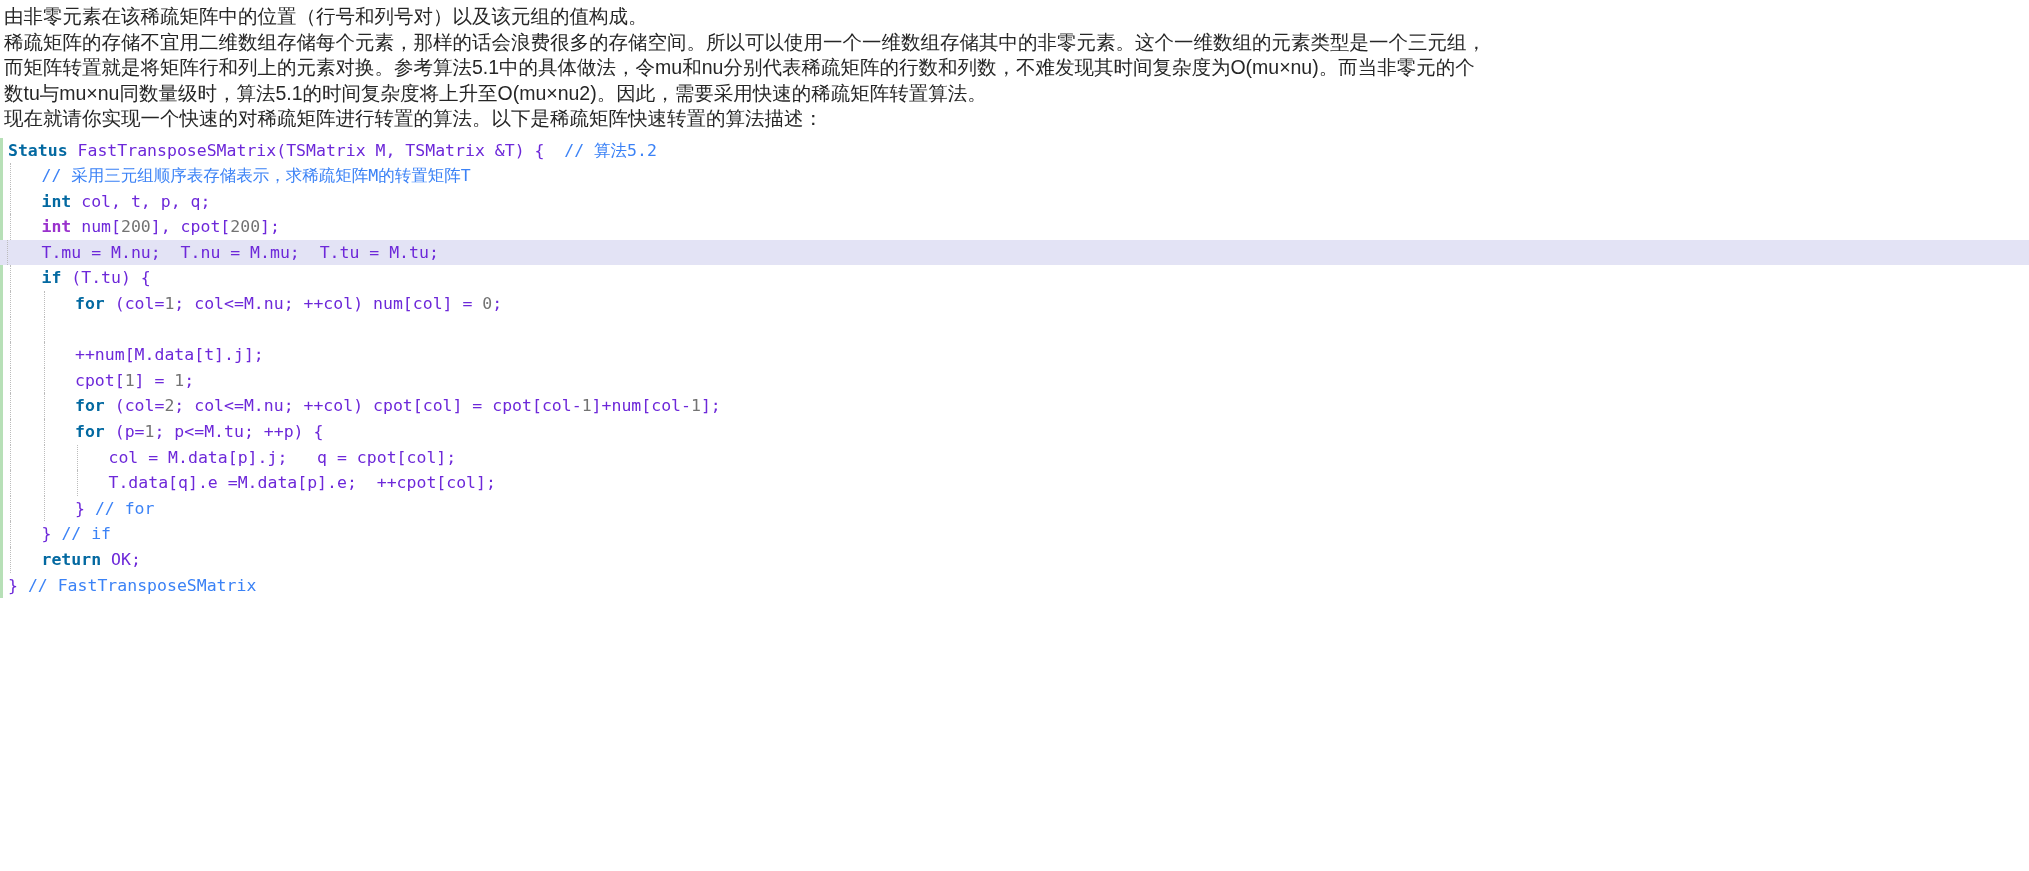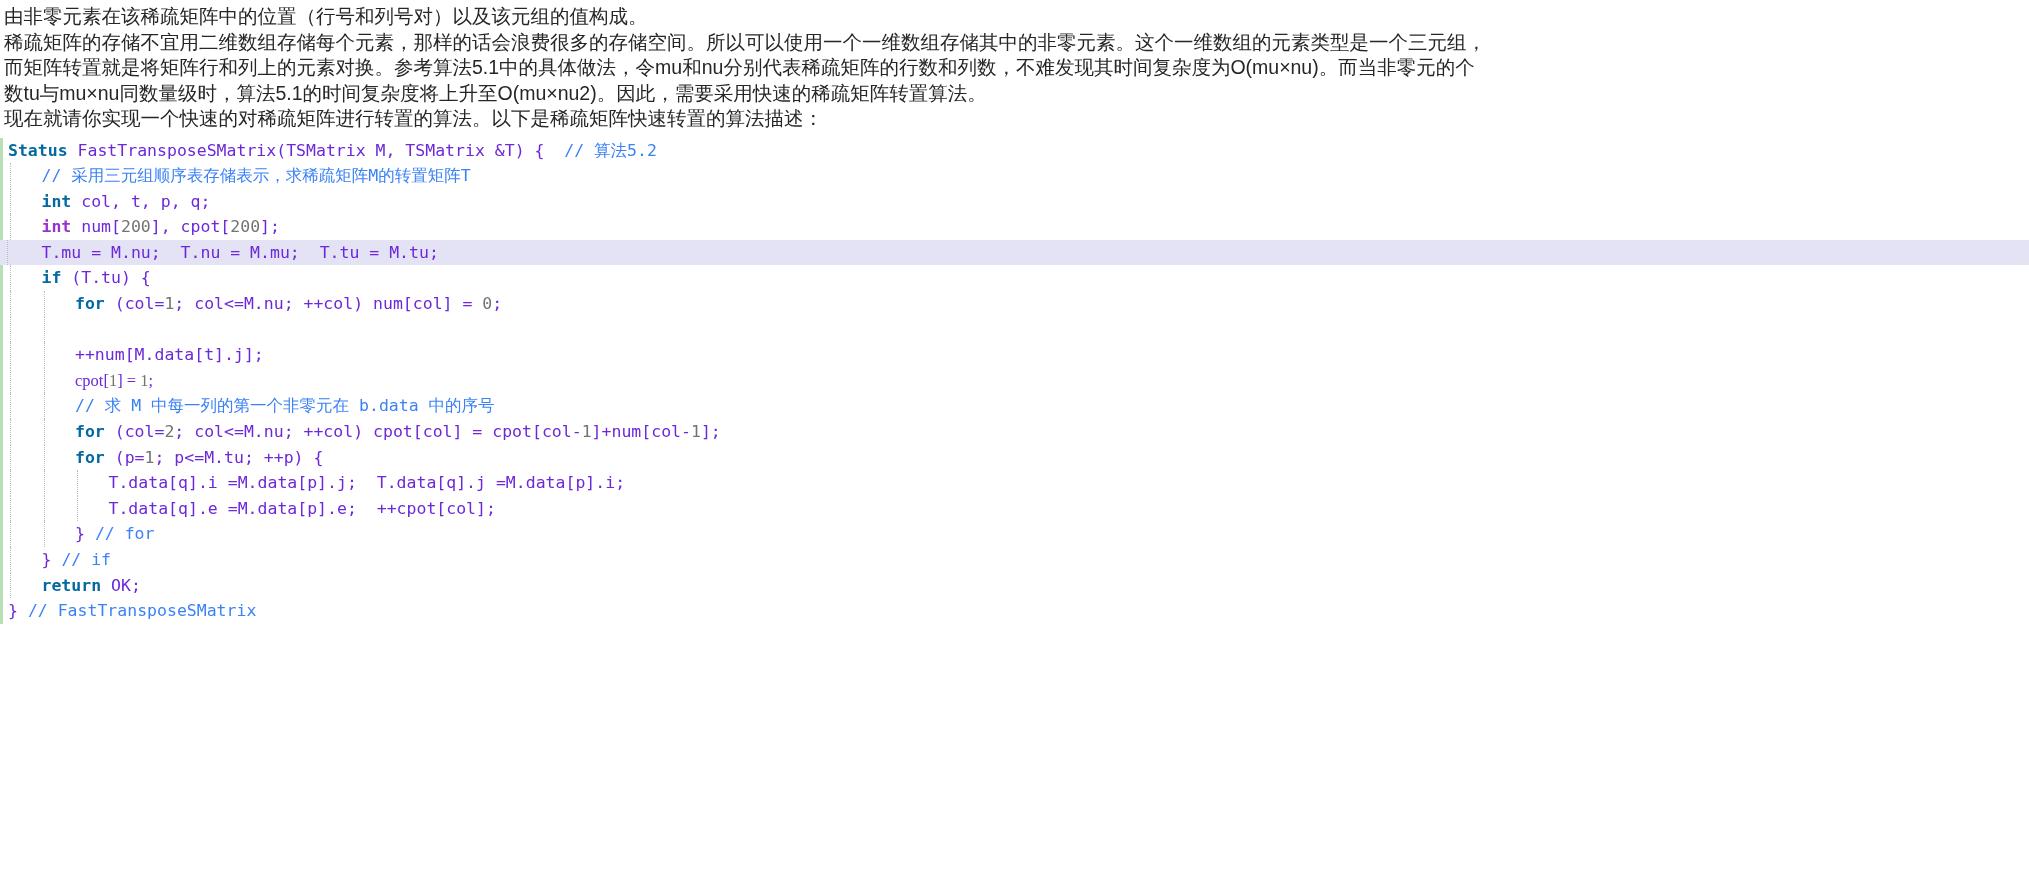--- a/index.html
+++ b/index.html
@@ -91,25 +91,24 @@
     <div id="code-lines">
         <div class="code-line"><span style="margin-left: 0px;"><span class="kw">Status</span><span class="pln"> FastTransposeSMatrix(TSMatrix M, TSMatrix &amp;T) {  </span><span class="cmt">// 算法5.2</span></span></div>
         <div class="code-line"><span class="guide" style="left: 10px;"></span><span style="margin-left: 33.5px;"><span class="cmt">// 采用三元组顺序表存储表示，求稀疏矩阵M的转置矩阵T</span></span></div>
         <div class="code-line"><span class="guide" style="left: 10px;"></span><span style="margin-left: 33.5px;"><span class="kw">int</span><span class="pln"> col, t, p, q;</span></span></div>
         <div class="code-line"><span class="guide" style="left: 10px;"></span><span style="margin-left: 33.5px;"><span class="kw2">int</span><span class="pln"> num[</span><span class="num">200</span><span class="pln">], cpot[</span><span class="num">200</span><span class="pln">];</span></span></div>
         <div class="code-line highlight"><span class="guide" style="left: 10px;"></span><span style="margin-left: 33.5px;"><span class="pln">T.mu = M.nu;  T.nu = M.mu;  T.tu = M.tu;</span></span></div>
         <div class="code-line"><span class="guide" style="left: 10px;"></span><span style="margin-left: 33.5px;"><span class="kw">if</span><span class="pln"> (T.tu) {</span></span></div>
         <div class="code-line"><span class="guide" style="left: 10px;"></span><span class="guide" style="left: 43.5px;"></span><span style="margin-left: 67px;"><span class="kw">for</span><span class="pln"> (col=</span><span class="num">1</span><span class="pln">; col&lt;=M.nu; ++col) num[col] = </span><span class="num">0</span><span class="pln">;</span></span></div>
         <div class="code-line"><span class="guide" style="left: 10px;"></span><span class="guide" style="left: 43.5px;"></span></div>
         <div class="code-line"><span class="guide" style="left: 10px;"></span><span class="guide" style="left: 43.5px;"></span><span style="margin-left: 67px;"><span class="pln">++num[M.data[t].j];</span></span></div>
-        <div class="code-line"><span class="guide" style="left: 10px;"></span><span class="guide" style="left: 43.5px;"></span><span style="margin-left: 67px; font-family: Liberation Serif, serif;"><span class="pln">cpot[</span><span class="num">1</span><span class="pln">] = </span><span class="num">1</span><span class="pln">;</span></span></div>
-        <div class="code-line"><span class="guide" style="left: 10px;"></span><span class="guide" style="left: 43.5px;"></span><span style="margin-left: 67px;"><span class="cmt">// 求 M 中每一列的第一个非零元在 b.data 中的序号</span></span></div>
+        <div class="code-line"><span class="guide" style="left: 10px;"></span><span class="guide" style="left: 43.5px;"></span><span style="margin-left: 67px;"><span class="pln">cpot[</span><span class="num">1</span><span class="pln">] = </span><span class="num">1</span><span class="pln">;</span></span></div>
         <div class="code-line"><span class="guide" style="left: 10px;"></span><span class="guide" style="left: 43.5px;"></span><span style="margin-left: 67px;"><span class="kw">for</span><span class="pln"> (col=</span><span class="num">2</span><span class="pln">; col&lt;=M.nu; ++col) cpot[col] = cpot[col-</span><span class="num">1</span><span class="pln">]+num[col-</span><span class="num">1</span><span class="pln">];</span></span></div>
         <div class="code-line"><span class="guide" style="left: 10px;"></span><span class="guide" style="left: 43.5px;"></span><span style="margin-left: 67px;"><span class="kw">for</span><span class="pln"> (p=</span><span class="num">1</span><span class="pln">; p&lt;=M.tu; ++p) {</span></span></div>
-        <div class="code-line"><span class="guide" style="left: 10px;"></span><span class="guide" style="left: 43.5px;"></span><span class="guide" style="left: 77px;"></span><span style="margin-left: 100.5px;"><span class="pln">T.data[q].i =M.data[p].j;  T.data[q].j =M.data[p].i;</span></span></div>
+        <div class="code-line"><span class="guide" style="left: 10px;"></span><span class="guide" style="left: 43.5px;"></span><span class="guide" style="left: 77px;"></span><span style="margin-left: 100.5px;"><span class="pln">col = M.data[p].j;   q = cpot[col];</span></span></div>
         <div class="code-line"><span class="guide" style="left: 10px;"></span><span class="guide" style="left: 43.5px;"></span><span class="guide" style="left: 77px;"></span><span style="margin-left: 100.5px;"><span class="pln">T.data[q].e =M.data[p].e;  ++cpot[col];</span></span></div>
         <div class="code-line"><span class="guide" style="left: 10px;"></span><span class="guide" style="left: 43.5px;"></span><span style="margin-left: 67px;"><span class="pln">} </span><span class="cmt">// for</span></span></div>
         <div class="code-line"><span class="guide" style="left: 10px;"></span><span style="margin-left: 33.5px;"><span class="pln">} </span><span class="cmt">// if</span></span></div>
         <div class="code-line"><span class="guide" style="left: 10px;"></span><span style="margin-left: 33.5px;"><span class="kw">return</span><span class="pln"> OK;</span></span></div>
         <div class="code-line"><span style="margin-left: 0px;"><span class="pln">} </span><span class="cmt">// FastTransposeSMatrix</span></span></div>
       </div>
   </section>
 
 </div>
 

